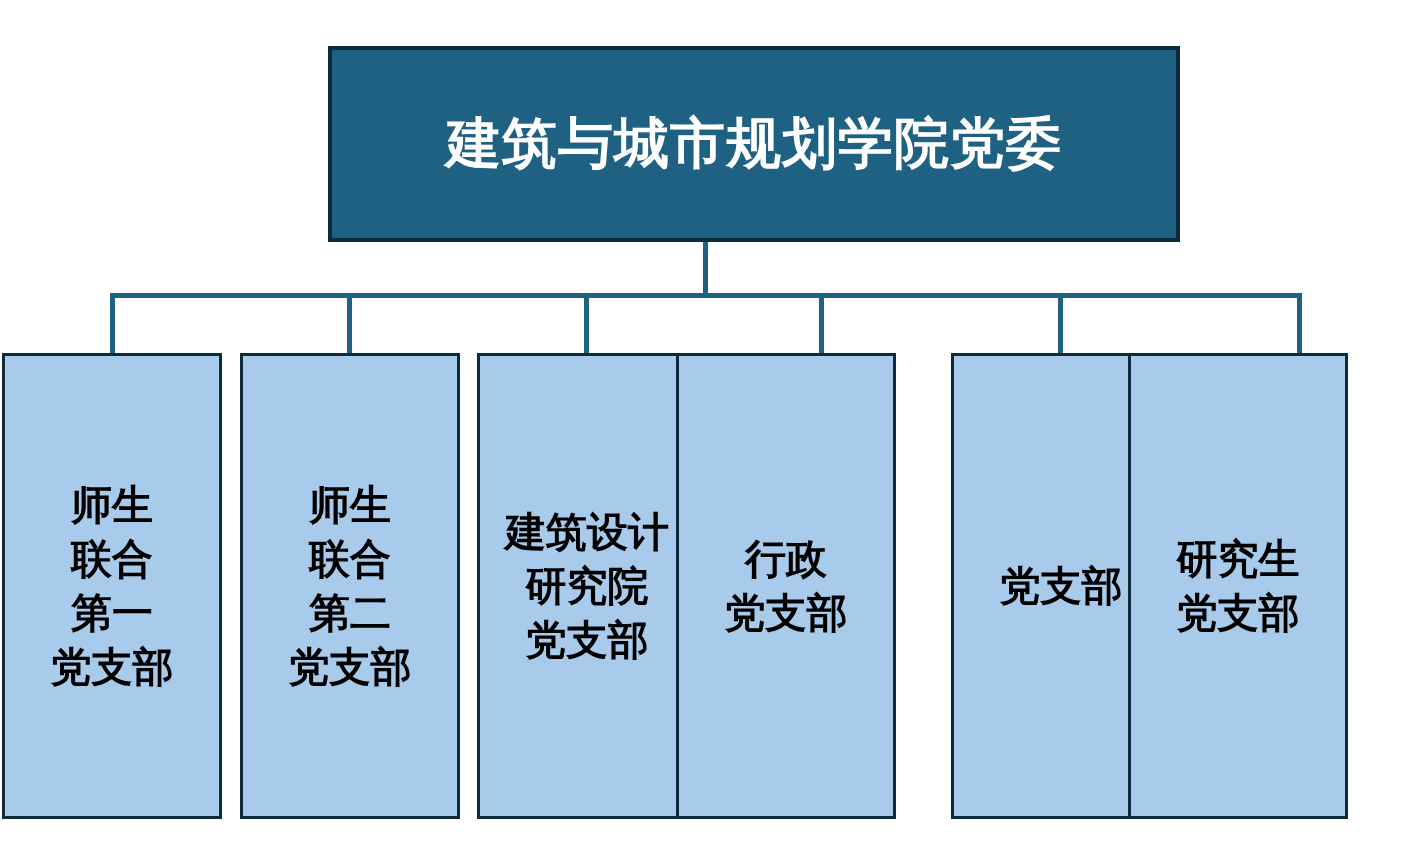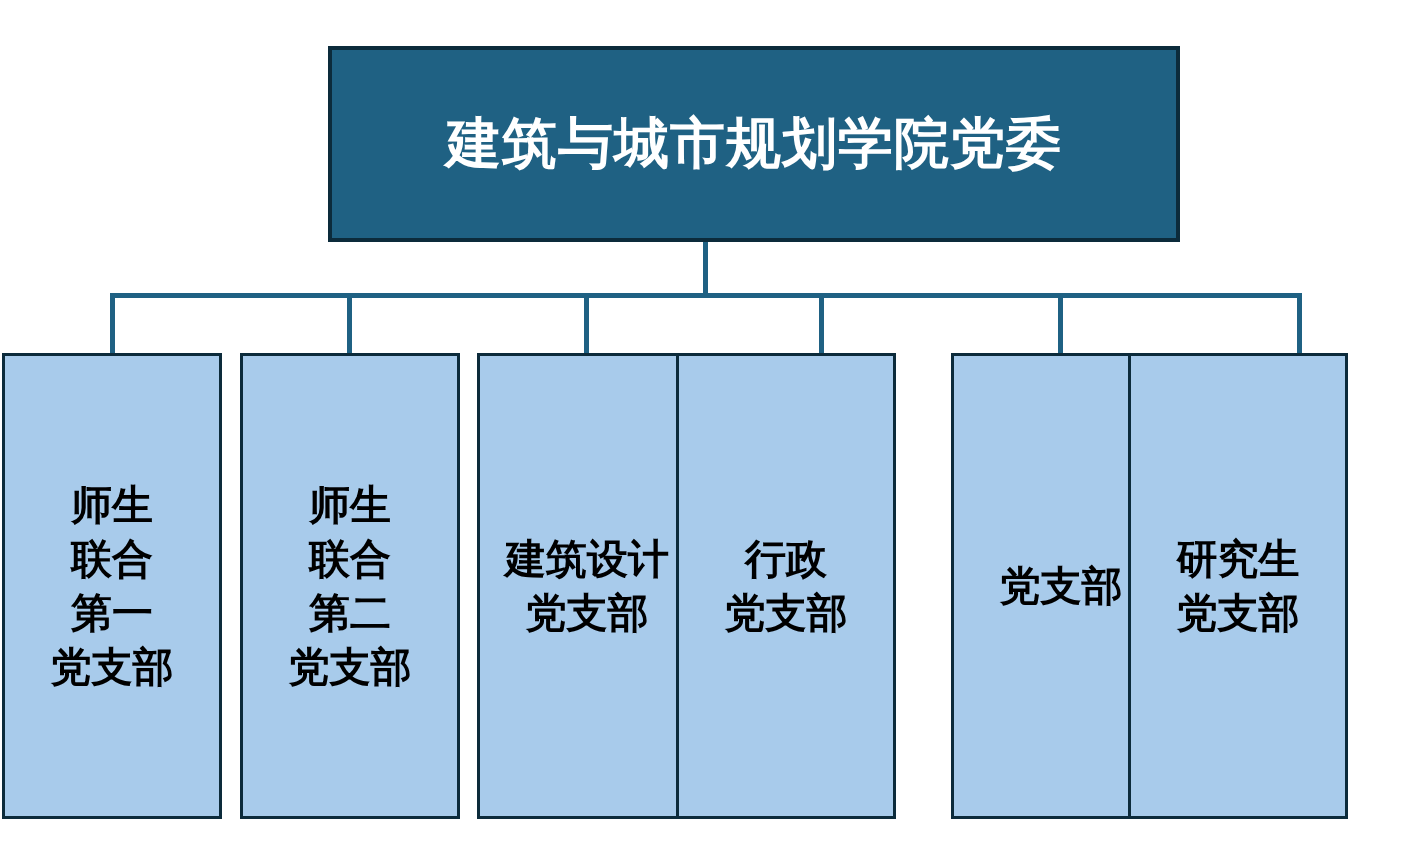--- a/index.html
+++ b/index.html
@@ -125,20 +125,21 @@
         <div class="branch-line">党支部</div>
       </div>
       <div class="branch">
         <div class="branch-line">师生</div>
         <div class="branch-line">联合</div>
         <div class="branch-line">第二</div>
         <div class="branch-line">党支部</div>
       </div>
       <div class="branch">
         <div class="branch-line">建筑设计</div>
+        <div class="branch-line">研究院</div>
         <div class="branch-line">党支部</div>
       </div>
       <div class="branch">
         <div class="branch-line">行政</div>
         <div class="branch-line">党支部</div>
       </div>
       <div class="branch">
         <div class="branch-line">党支部</div>
       </div>
       <div class="branch">

